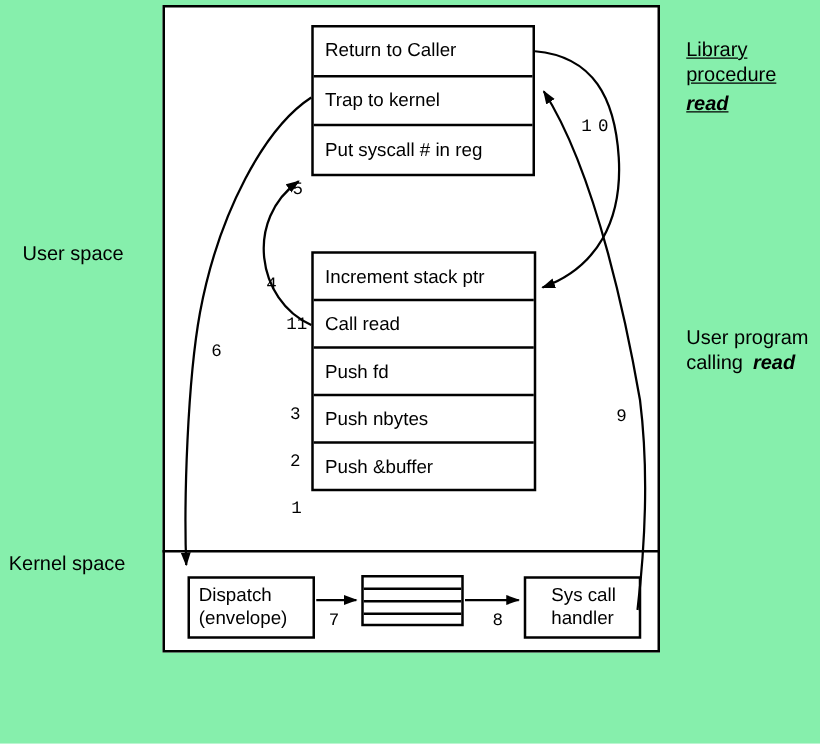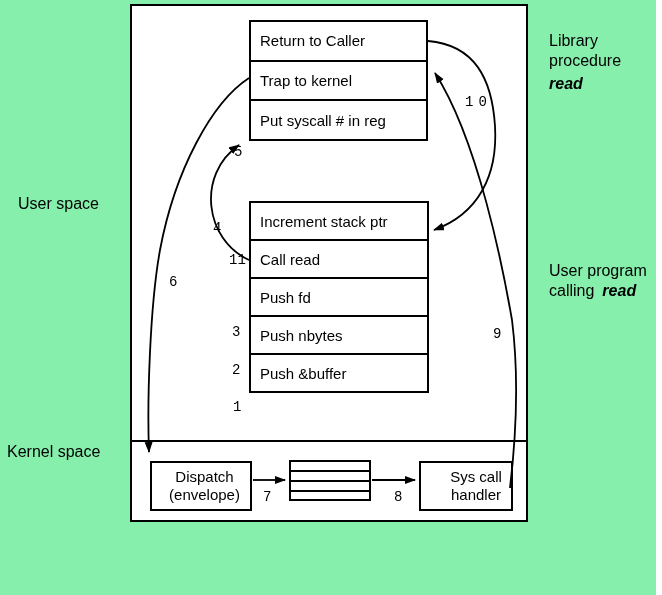--- a/index.html
+++ b/index.html
@@ -31,21 +31,20 @@
   .row:first-child { border-top: none; }
   .twoline {
     display: flex;
     flex-direction: column;
     justify-content: center;
     height: 100%;
     padding-left: 7px;
     font-size: 15px;
     line-height: 18px;
     white-space: nowrap;
-    align-items: center;
   }
   .num {
     position: absolute;
     font-family: "Liberation Mono", monospace;
     font-size: 14px;
     line-height: 14px;
     margin-top: 37px;
   }
   .side-label { position: absolute; font-size: 16px; line-height: 20px; white-space: nowrap; }
   .em-read { font-style: italic; font-weight: bold; }
@@ -102,21 +101,21 @@
   <div class="box" style="left:419px; top:461px; width:94px; height:50px;">
     <div class="twoline" style="padding-left:20px;">
       <div>Sys call</div>
       <div>handler</div>
     </div>
   </div>
 
   <div class="side-label" style="left:18px; top:194px;">User space</div>
   <div class="side-label" style="left:7px; top:442px;">Kernel space</div>
 
-  <div class="side-label" style="left:549px; top:31px;">
+  <div class="side-label" style="left:549px; top:31px;text-decoration:underline;">
     <div>Library</div>
     <div>procedure</div>
     <div class="em-read" style="margin-top:3px;">read</div>
   </div>
 
   <div class="side-label" style="left:549px; top:261px;">
     <div>User program</div>
     <div>
       <span>calling</span><span class="em-read" style="margin-left:8px;">read</span>
     </div>

